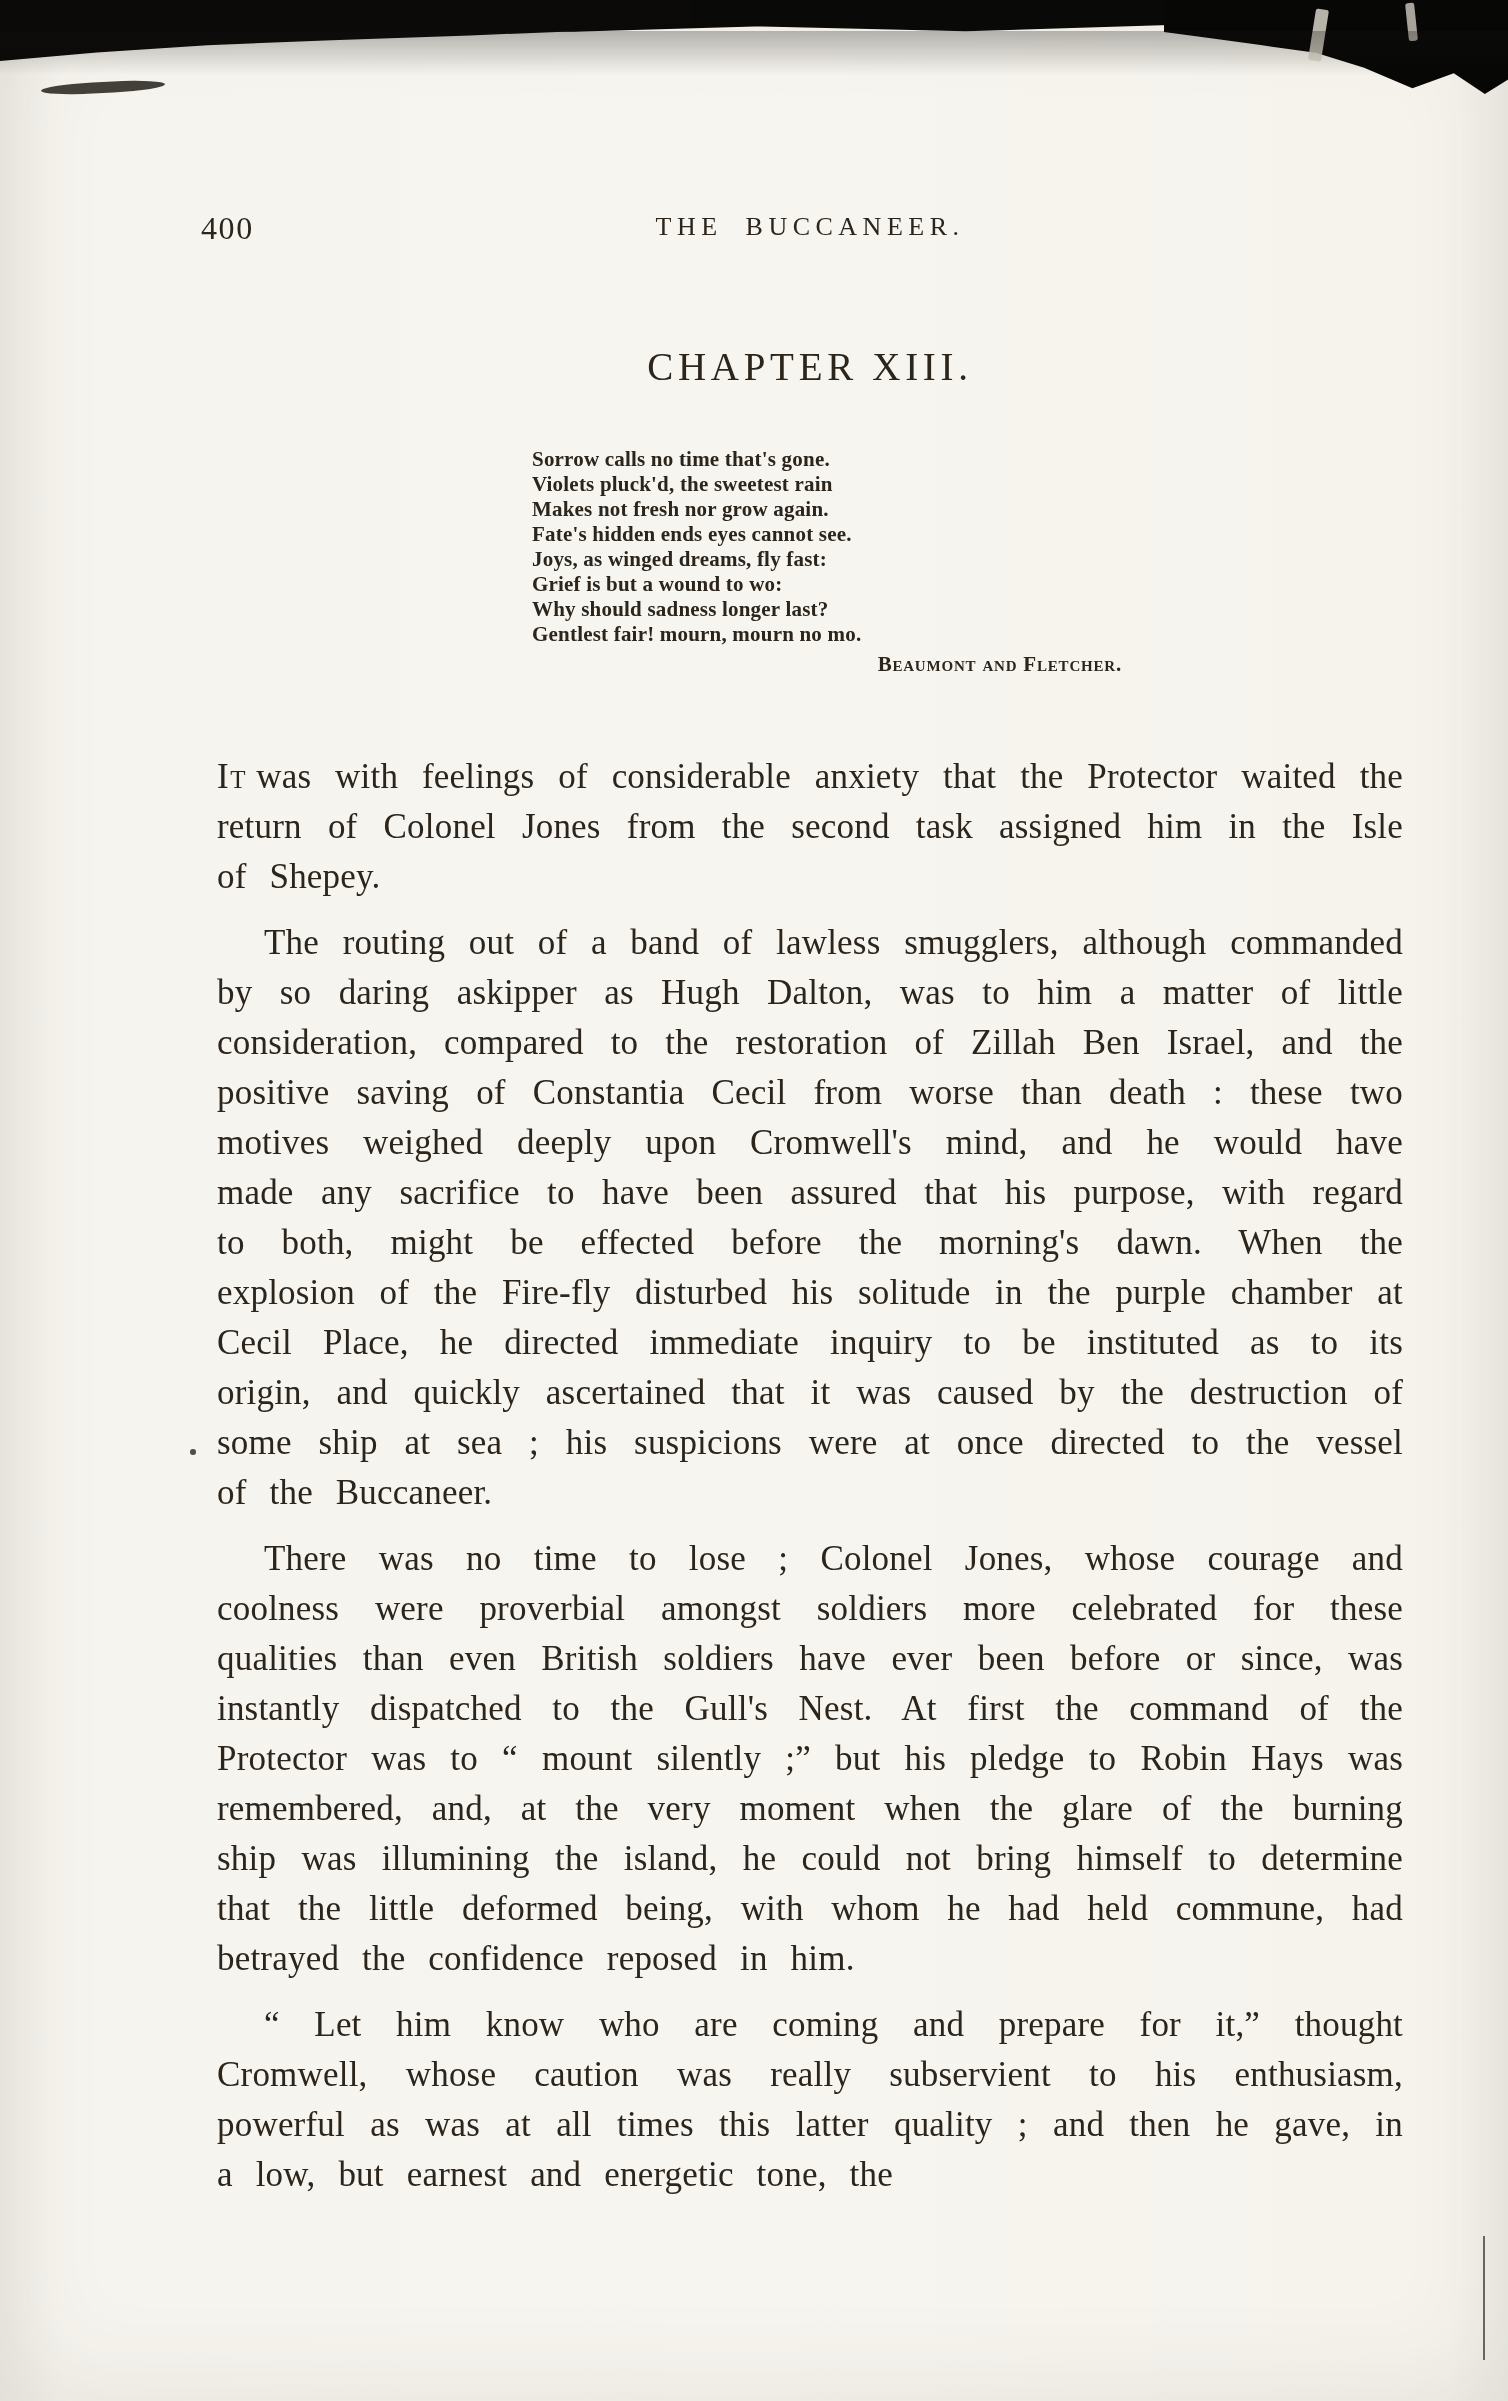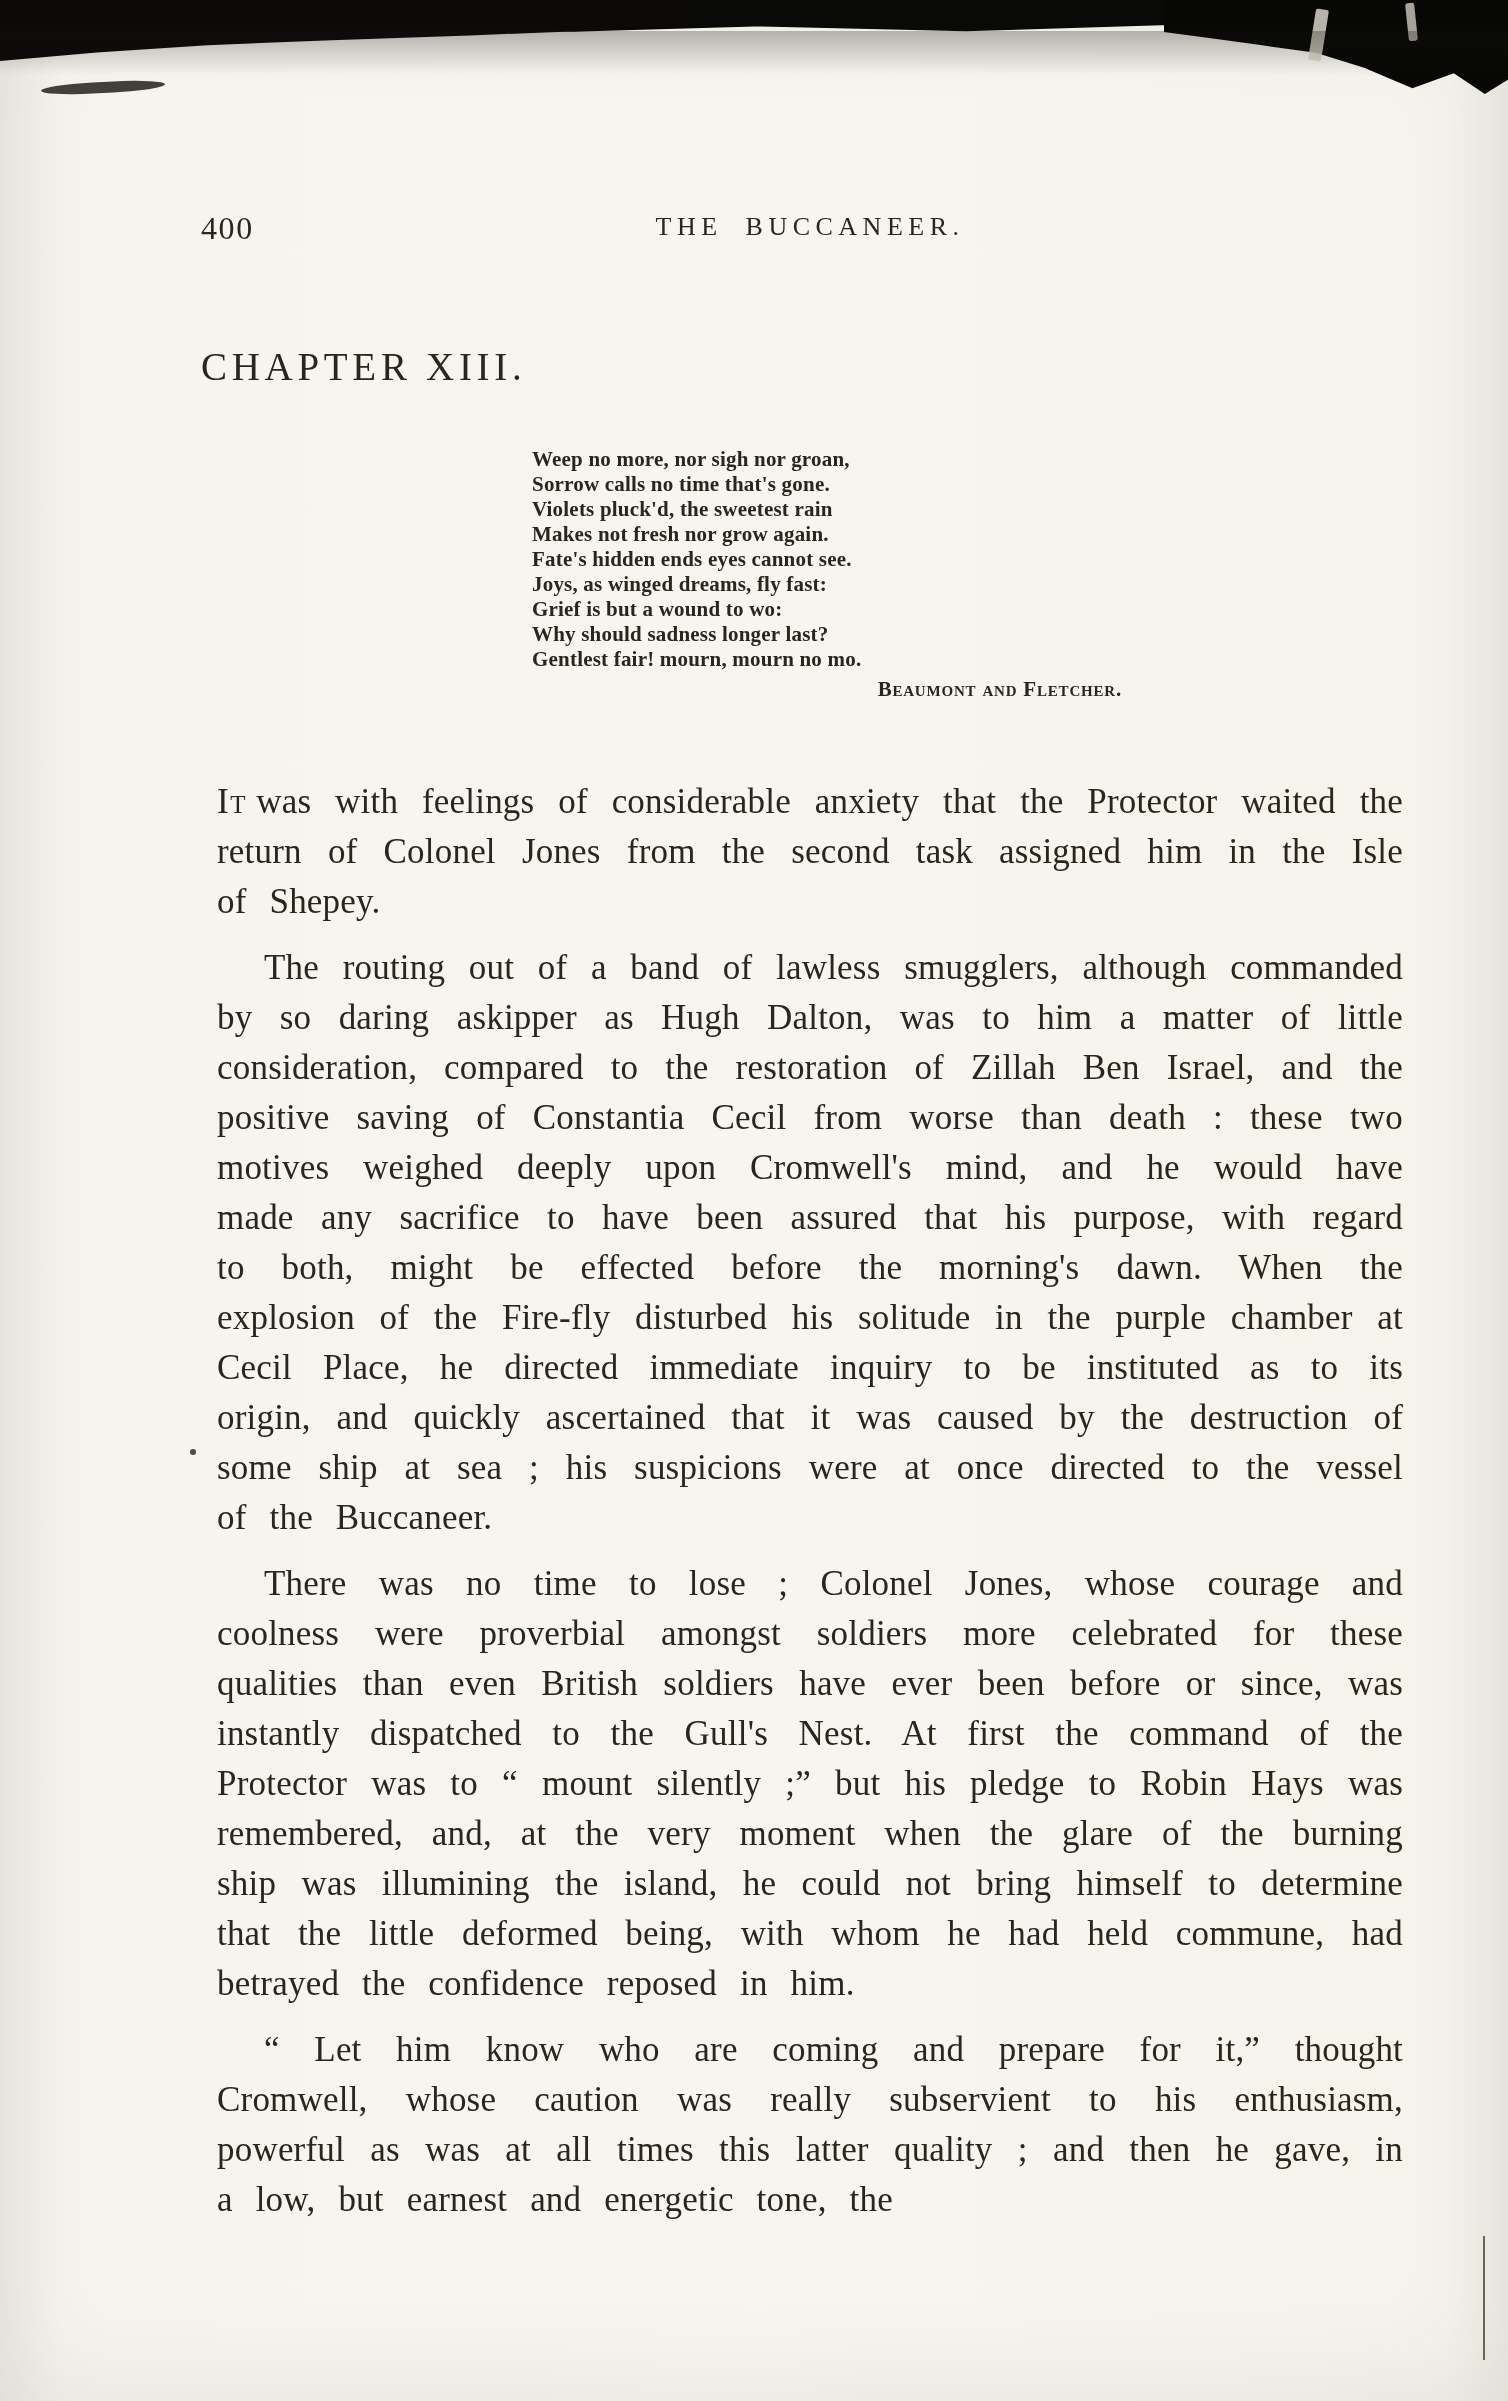--- a/index.html
+++ b/index.html
@@ -63,21 +63,21 @@
   .header-row{ position:relative; height:38px; }
   .page-number{
     position:absolute; left:0; top:0;
     font-size:32px; letter-spacing:1.6px;
   }
   .running-title{
     position:absolute; left:0; right:0; top:1.6px; text-align:center;
     font-size:26px; letter-spacing:5.5px; word-spacing:11px;
   }
   .chapter{
-    margin:96px 0 4px 0; 
+    margin:96px 0 4px 0; text-align:center;
     font-size:39px; font-weight:400; letter-spacing:4.7px; line-height:46px;
   }
   .epigraph{
     margin:57px 0 0 331px; width:590px;
   }
   .ep-line{
     font-size:21px; line-height:25px; font-weight:bold; letter-spacing:0.2px;
     white-space:nowrap;
   }
   .ep-attr{
@@ -114,21 +114,20 @@
   <div class="content">
 
     <div class="header-row">
       <span class="page-number">400</span>
       <span class="running-title">THE BUCCANEER.</span>
     </div>
 
     <h1 class="chapter">CHAPTER XIII.</h1>
 
     <div class="epigraph">
-      <div class="ep-line">Weep no more, nor sigh nor groan,</div>
       <div class="ep-line">Sorrow calls no time that's gone.</div>
       <div class="ep-line">Violets pluck'd, the sweetest rain</div>
       <div class="ep-line">Makes not fresh nor grow again.</div>
       <div class="ep-line">Fate's hidden ends eyes cannot see.</div>
       <div class="ep-line">Joys, as winged dreams, fly fast:</div>
       <div class="ep-line">Grief is but a wound to wo:</div>
       <div class="ep-line">Why should sadness longer last?</div>
       <div class="ep-line">Gentlest fair! mourn, mourn no mo.</div>
       <div class="ep-attr">Beaumont and Fletcher.</div>
     </div>

